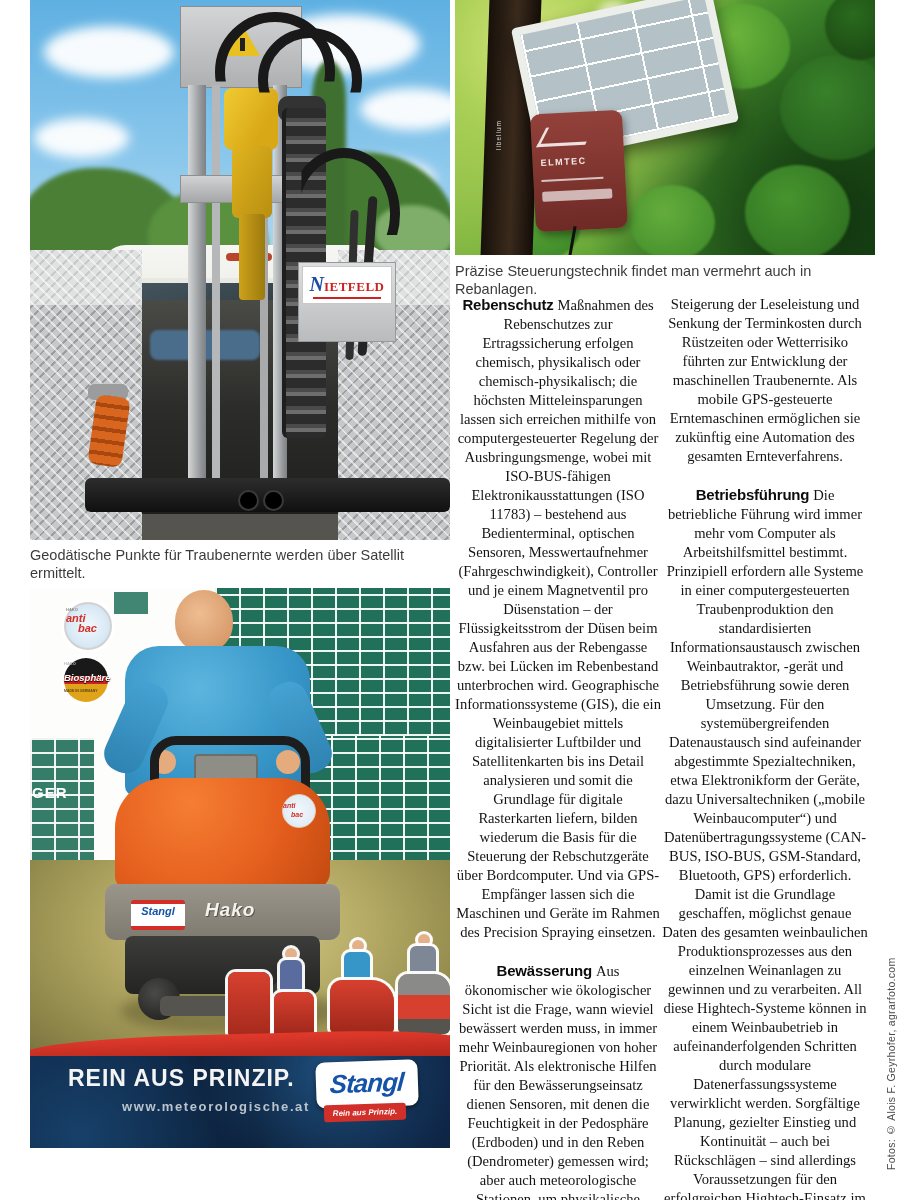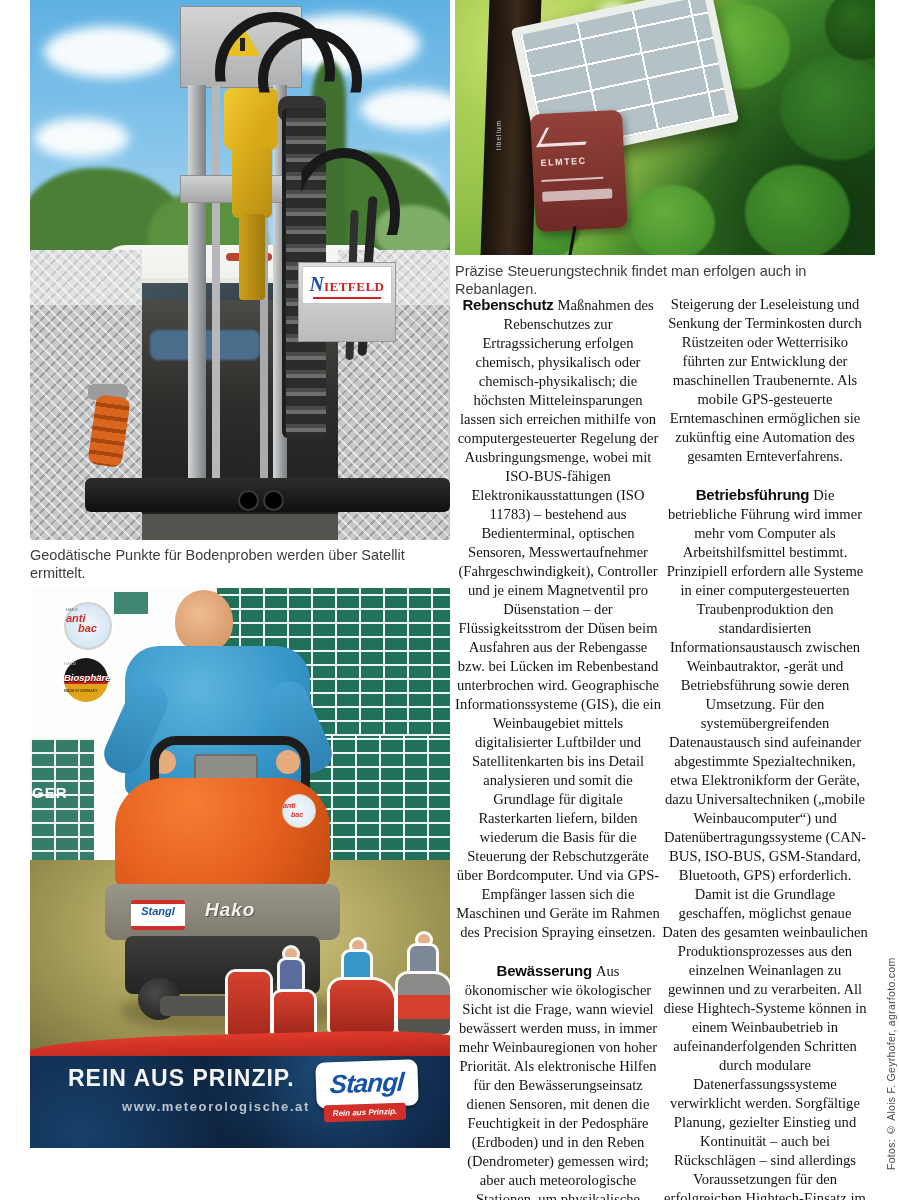--- a/index.html
+++ b/index.html
@@ -119,21 +119,21 @@
     </div>
 
     <div class="abs" style="left:58px;top:384px;width:40px;height:16px;background:#9a9c9d;border-radius:6px;"></div>
     <div class="abs" style="left:62px;top:396px;width:34px;height:70px;border-radius:9px;transform:rotate(8deg);background:repeating-linear-gradient(180deg,#d9661f 0 8px,#a8470f 8px 12px);"></div>
 
     <div class="abs" style="left:55px;top:478px;width:365px;height:34px;background:linear-gradient(180deg,#2d2d2d,#101010);border-radius:6px;"></div>
     <div class="abs" style="left:208px;top:490px;width:17px;height:17px;border-radius:50%;background:#000;border:2px solid #3a3a3a;"></div>
     <div class="abs" style="left:233px;top:490px;width:17px;height:17px;border-radius:50%;background:#000;border:2px solid #3a3a3a;"></div>
     <div class="abs" style="left:112px;top:514px;width:196px;height:26px;background:#55544e;"></div>
   </div>
-  <div class="caption" style="left:30px;top:546px;width:420px;">Geodätische Punkte für Bodenproben werden über Satellit ermittelt.</div>
+  <div class="caption" style="left:30px;top:546px;width:420px;">Geodätische Punkte für Traubenernte werden über Satellit ermittelt.</div>
 
   <div class="photo2">
     <div class="leaf" style="left:240px;top:4px;width:95px;height:85px;background:radial-gradient(circle at 40% 35%,#6cb53c,#3f8a28);"></div>
     <div class="leaf" style="left:325px;top:55px;width:115px;height:105px;background:radial-gradient(circle at 40% 35%,#39812a,#1f5518);"></div>
     <div class="leaf" style="left:290px;top:165px;width:105px;height:95px;background:radial-gradient(circle at 40% 35%,#47942e,#2a6a1e);"></div>
     <div class="leaf" style="left:175px;top:185px;width:85px;height:75px;background:radial-gradient(circle at 40% 35%,#64ad3c,#3c8728);"></div>
     <div class="leaf" style="left:50px;top:195px;width:75px;height:65px;background:radial-gradient(circle at 40% 35%,#58a636,#388226);"></div>
     <div class="leaf" style="left:370px;top:-10px;width:70px;height:70px;background:radial-gradient(circle at 40% 35%,#2a6a1e,#173f10);"></div>
     <div class="leaf" style="left:142px;top:2px;width:34px;height:30px;background:rgba(255,255,230,.85);filter:blur(4px);"></div>
 
@@ -145,21 +145,21 @@
     </div>
 
     <div class="abs" style="left:78px;top:112px;width:92px;height:118px;background:linear-gradient(180deg,#93413a,#6e2a26);border-radius:10px;transform:rotate(-3deg);box-shadow:2px 4px 8px rgba(0,0,0,.4);">
       <div style="position:absolute;left:10px;top:14px;width:46px;height:16px;border-left:3px solid #fff;border-bottom:3px solid #fff;transform:skewX(-30deg);opacity:.85;"></div>
       <div style="position:absolute;left:8px;top:44px;font:700 9px 'Liberation Sans',sans-serif;color:#f4e8e4;letter-spacing:1.5px;">ELMTEC</div>
       <div style="position:absolute;left:8px;top:66px;width:62px;height:2px;background:rgba(255,255,255,.7);"></div>
       <div style="position:absolute;left:8px;top:78px;width:70px;height:10px;background:rgba(255,255,255,.65);border-radius:2px;"></div>
     </div>
     <div class="abs" style="left:116px;top:226px;width:3px;height:30px;background:#10100e;transform:rotate(10deg);"></div>
   </div>
-  <div class="caption" style="left:455px;top:262px;width:420px;">Präzise Steuerungstechnik findet man erfolgen auch in Rebanlagen.</div>
+  <div class="caption" style="left:455px;top:262px;width:420px;">Präzise Steuerungstechnik findet man vermehrt auch in Rebanlagen.</div>
 
   <div class="col" style="left:455px;top:295px;">
     <p class="para">
       <span class="sh">Rebenschutz</span><span>Maßnahmen des Rebenschutzes zur Ertragssicherung erfolgen chemisch, physikalisch oder chemisch-physikalisch; die höchsten Mitteleinsparungen lassen sich erreichen mithilfe von computergesteuerter Regelung der Ausbringungsmenge, wobei mit ISO-BUS-fähigen Elektronikausstattungen (ISO 11783) – bestehend aus Bedienterminal, optischen Sensoren, Messwertaufnehmer (Fahrgeschwindigkeit), Controller und je einem Magnetventil pro Düsenstation – der Flüssigkeitsstrom der Düsen beim Ausfahren aus der Rebengasse bzw. bei Lücken im Rebenbestand unterbrochen wird. Geographische Informationssysteme (GIS), die ein Weinbaugebiet mittels digitalisierter Luftbilder und Satellitenkarten bis ins Detail analysieren und somit die Grundlage für digitale Rasterkarten liefern, bilden wiederum die Basis für die Steuerung der Rebschutzgeräte über Bordcomputer. Und via GPS-Empfänger lassen sich die Maschinen und Geräte im Rahmen des Precision Spraying einsetzen.</span>
     </p>
     <p class="para">
       <span class="sh">Bewässerung</span><span>Aus ökonomischer wie ökologischer Sicht ist die Frage, wann wieviel bewässert werden muss, in immer mehr Weinbauregionen von hoher Priorität. Als elektronische Hilfen für den Bewässerungseinsatz dienen Sensoren, mit denen die Feuchtigkeit in der Pedosphäre (Erdboden) und in den Reben (Dendrometer) gemessen wird; aber auch meteorologische Stationen, um physikalische Größen aus der Atmos- und Biosphäre zu erfassen.</span>
     </p>
 
   </div>

